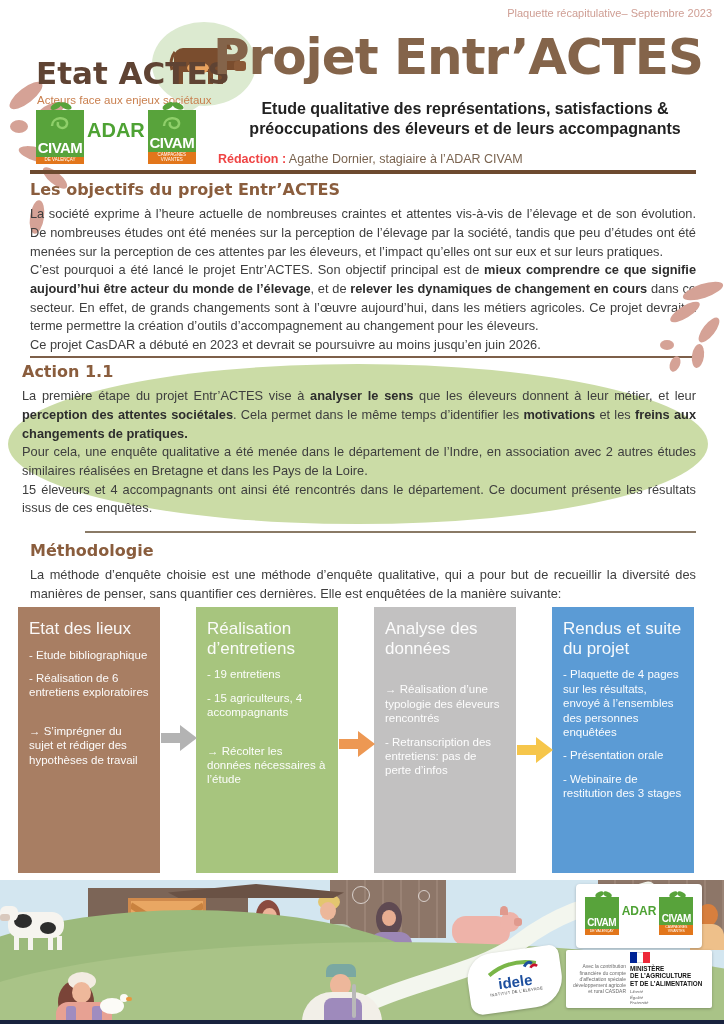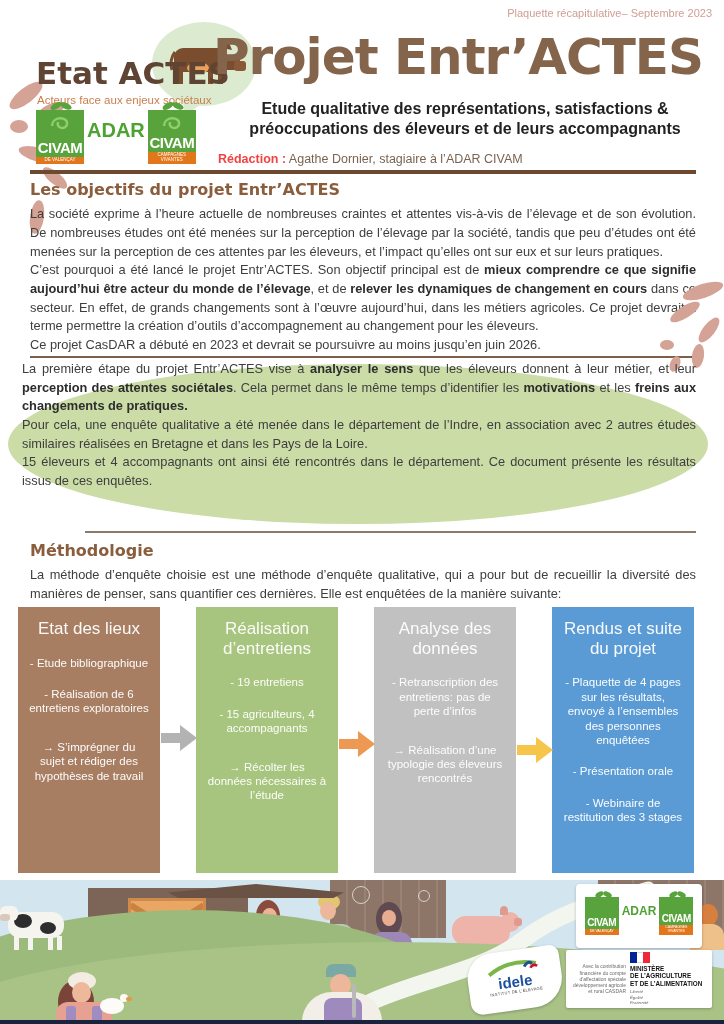--- a/index.html
+++ b/index.html
@@ -35,23 +35,23 @@
   .bodytxt{font-size:12.8px;line-height:1.46;text-align:justify;color:#3e3e3e;}
   .bodytxt p{margin:0;}
   .b{font-weight:700;color:#2d2d2d;}
   #objectives{position:absolute;left:30px;top:178px;width:666px;}
   .rule-thin{position:absolute;height:2px;background:#7d5f49;}
   
   .ellipse{position:absolute;left:8px;top:364px;width:700px;height:160px;background:#cbdca6;border-radius:50%;}
   #action{position:absolute;left:22px;top:360px;width:674px;}
   
   #methodology{position:absolute;left:30px;top:539px;width:666px;}
-  .col{position:absolute;top:607px;width:142px;height:266px;padding:12px 11px;box-sizing:border-box;color:#fbfbf8;text-align:center;}
+  .col{position:absolute;top:607px;width:142px;height:266px;padding:12px 11px;box-sizing:border-box;color:#fbfbf8;}
   .col .title{font-size:17px;line-height:1.16;color:rgba(255,255,255,.95);}
-  .col .item{font-size:11.5px;line-height:1.25;margin-top:17px;color:rgba(255,255,255,.97);}
+  .col .item{font-size:11.5px;line-height:1.25;margin-top:9px;color:rgba(255,255,255,.97);}
   .col-0{left:18px;background:#a87e63;}
   .col-1{left:196px;background:#a7c57e;}
   .col-2{left:374px;background:#c2c1c1;}
   .col-3{left:552px;background:#5b9bd5;}
   .col-0 .item:first-child{margin-top:28px;}
   .col-1 .item:first-child{margin-top:40px;}
   .col-2 .item:first-child{margin-top:48px;}
   .col-3 .item:first-child{margin-top:30px;}
   .gap-up{margin-top:24px !important;}
   .arrow{position:absolute;width:36px;height:28px;}
@@ -172,20 +172,21 @@
     <div class="stroke" style="left:682px;top:284px;width:42px;height:14px;transform:rotate(-18deg);"></div>
     <div class="stroke" style="left:668px;top:306px;width:34px;height:12px;transform:rotate(-32deg);"></div>
     <div class="stroke" style="left:694px;top:324px;width:30px;height:12px;transform:rotate(-52deg);"></div>
     <div class="stroke" style="left:660px;top:340px;width:14px;height:10px;"></div>
     <div class="stroke" style="left:692px;top:344px;width:12px;height:24px;transform:rotate(8deg);"></div>
     <div class="stroke" style="left:670px;top:356px;width:10px;height:16px;transform:rotate(22deg);"></div>
   </div>
 
   <div class="ellipse"></div>
   <div id="action" class="bodytxt">
+    <div class="sec-head">Action 1.1</div>
     <p><span>La première étape du projet Entr’ACTES vise à </span><span class="b">analyser le sens</span><span> que les éleveurs donnent à leur métier, et leur </span><span class="b">perception des attentes sociétales</span><span>. Cela permet dans le même temps d’identifier les </span><span class="b">motivations</span><span> et les </span><span class="b">freins aux changements de pratiques.</span></p>
     <p>Pour cela, une enquête qualitative a été menée dans le département de l’Indre, en association avec 2 autres études similaires réalisées en Bretagne et dans les Pays de la Loire.</p>
     <p>15 éleveurs et 4 accompagnants ont ainsi été rencontrés dans le département. Ce document présente les résultats issus de ces enquêtes.</p>
   </div>
   <div class="rule-thin" style="left:85px;top:531px;width:611px;height:1.5px;background:#8a7a66;"></div>
 
   <div id="methodology" class="bodytxt">
     <div class="sec-head">Méthodologie</div>
     <p>La méthode d’enquête choisie est une méthode d’enquête qualitative, qui a pour but de recueillir la diversité des manières de penser, sans quantifier ces dernières. Elle est enquêtées de la manière suivante:</p>
   </div>
@@ -197,22 +198,22 @@
     <div class="item gap-up">→ S’imprégner du sujet et rédiger des hypothèses de travail</div>
   </div>
   <div class="col col-1">
     <div class="title">Réalisation d’entretiens</div>
     <div class="item">- 19 entretiens</div>
     <div class="item">- 15 agriculteurs, 4 accompagnants</div>
     <div class="item gap-up">→ Récolter les données nécessaires à l’étude</div>
   </div>
   <div class="col col-2">
     <div class="title">Analyse des données</div>
+    <div class="item gap-up">→ Réalisation d’une typologie des éleveurs rencontrés</div>
     <div class="item">- Retranscription des entretiens: pas de perte d’infos</div>
-    <div class="item gap-up">→ Réalisation d’une typologie des éleveurs rencontrés</div>
   </div>
   <div class="col col-3">
     <div class="title">Rendus et suite du projet</div>
     <div class="item">- Plaquette de 4 pages sur les résultats, envoyé à l’ensembles des personnes enquêtées</div>
     <div class="item">- Présentation orale</div>
     <div class="item">- Webinaire de restitution des 3 stages</div>
   </div>
 
   <div class="arrow arr-0" style="left:161px;top:724px;">
     <svg width="36" height="28" viewBox="0 0 36 28">

